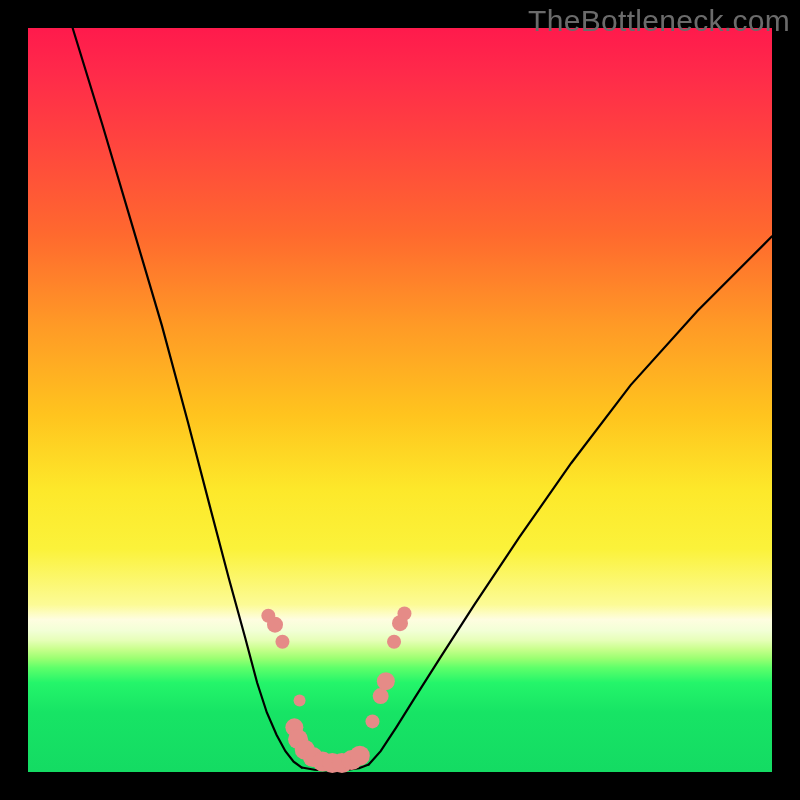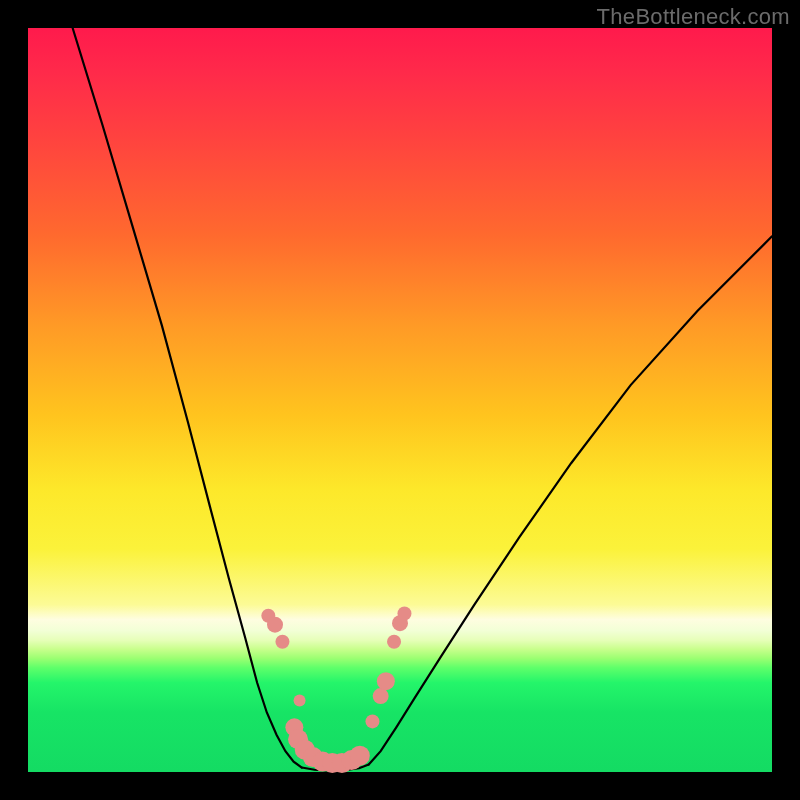--- a/index.html
+++ b/index.html
@@ -46,21 +46,21 @@
       #24f56a 88%,
       #17e465 92%,
       #14db63 100%
     );
   }
   .watermark {
     position: absolute;
     top: 4px;
     right: 10px;
     color: #6b6b6b;
-    font-size: 22px;
+    font-size: 30px;
     letter-spacing: 0.3px;
     font-weight: 400;
   }
   svg.curves {
     position: absolute;
     top: 0;
     left: 0;
     width: 744px;
     height: 744px;
     overflow: visible;

